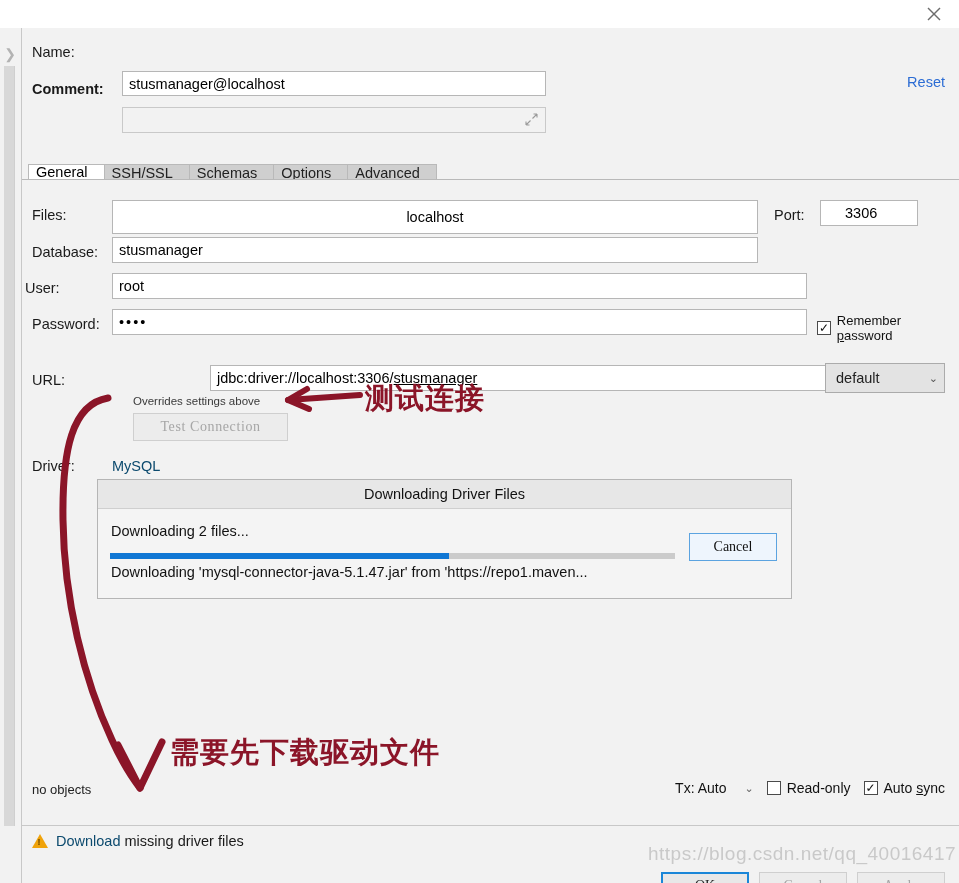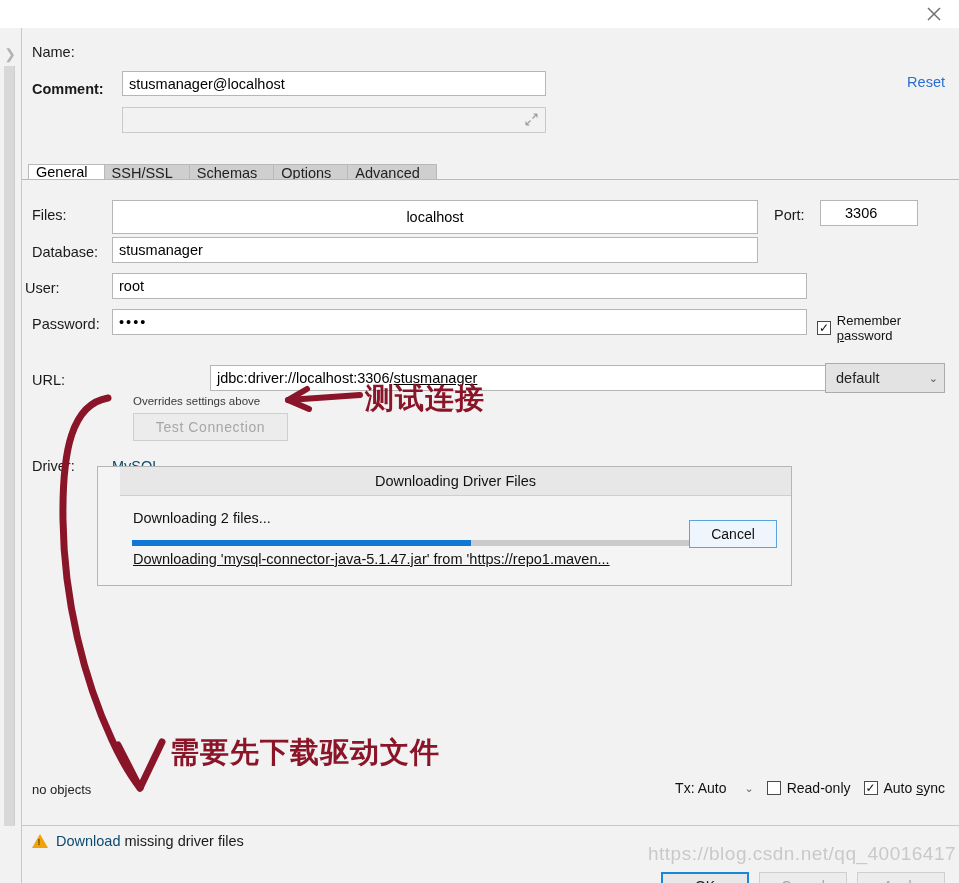--- a/index.html
+++ b/index.html
@@ -49,21 +49,21 @@
   }
   .tab.active{background:#ffffff;border-bottom:1px solid #ffffff;color:#000;}
   .tab-underline{position:absolute;left:22px;top:151px;width:937px;height:1px;background:#b9b9b9;}
 
   
   .panel{position:absolute;left:22px;top:152px;width:937px;height:648px;background:#f2f2f2;}
 
   .tiny{font-size:11.5px;color:#3a3a3a;}
 
   .btn{
-    box-sizing:border-box;font-family:Liberation Sans, sans-serif;font-size:14px;
+    box-sizing:border-box;font-family:Liberation Serif, serif;font-size:14px;
     background:#e3e3e3;border:1px solid #b0b0b0;color:#222;
     display:flex;align-items:center;justify-content:center;cursor:pointer;
   }
   .btn.disabled{color:#a6a6a6;background:#ececec;border-color:#cfcfcf;cursor:default;}
   .btn.focus{border:2px solid #1a86d8;background:#e8e8e8;}
   .btn.cancel-dl{background:#eef5fd;border:1px solid #5ba3e0;color:#111;}
 
   .combo{
     box-sizing:border-box;background:#e3e3e3;border:1px solid #ababab;
     font-size:14.5px;color:#222;display:flex;align-items:center;
@@ -80,21 +80,21 @@
 
   
   .dl{
     position:absolute;left:97px;top:470px;width:695px;height:120px;
     background:#f4f4f4;border:1px solid #b5b5b5;box-sizing:border-box;
   }
   .dl-title{height:28px;background:#e7e7e7;border-bottom:1px solid #cfcfcf;
     display:flex;align-items:center;justify-content:center;font-size:14.5px;color:#111;}
   .dl-body{position:relative;height:90px;}
   .dl-line1{position:absolute;left:13px;top:14px;font-size:14.5px;color:#111;}
-  .dl-line2{position:absolute;left:13px;top:55px;font-size:14.5px;color:#111;text-decoration:underline;}
+  .dl-line2{position:absolute;left:13px;top:55px;font-size:14.5px;color:#111;}
   .pbar{position:absolute;left:12px;top:44px;width:565px;height:6px;background:#cbcbcb;}
   .pbar-fill{height:6px;background:#1077d4;}
   .dl-cancel{position:absolute;right:14px;top:24px;width:88px;height:28px;}
 
   
   .bottom-sep{position:absolute;left:22px;top:797px;width:937px;height:1px;background:#c8c8c8;}
   .no-objects{position:absolute;left:32px;top:754px;font-size:13px;color:#222;}
   .bottom-right{position:absolute;right:14px;top:752px;display:flex;align-items:center;gap:13px;}
   .tx{display:flex;align-items:center;gap:18px;font-size:14px;color:#111;cursor:pointer;}
 
@@ -200,21 +200,21 @@
         <span class="chev">⌄</span>
       </div>
       <div class="tiny" style="position:absolute;left:111px;top:215px;">Overrides settings above</div>
 
       <div class="btn disabled" style="position:absolute;left:111px;top:233px;width:155px;height:28px;letter-spacing:0.6px;">Test Connection</div>
 
       <span class="lbl" style="position:absolute;left:10px;top:278px;">Driver:</span>
       <span class="lbl link" style="position:absolute;left:90px;top:278px;">MySQL</span>
     </div>
 
-    <div class="dl" style="top:438px;padding-left:22px;">
+    <div class="dl" style="top:451px;">
       <div class="dl-title">Downloading Driver Files</div>
       <div class="dl-body">
         <div class="dl-line1">Downloading 2 files...</div>
         <div class="pbar">
           <div class="pbar-fill" id="pbar-fill" style="width: 60%;"></div>
         </div>
         <div class="dl-line2">Downloading 'mysql-connector-java-5.1.47.jar' from 'https://repo1.maven...</div>
         <div class="btn cancel-dl dl-cancel">Cancel</div>
       </div>
     </div>

